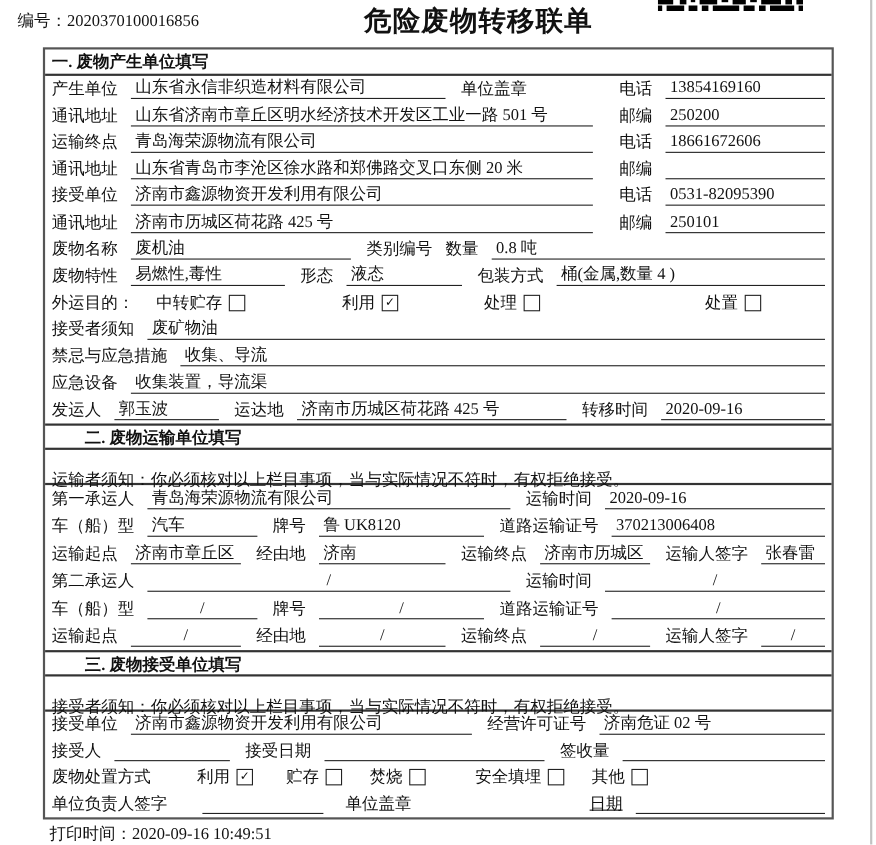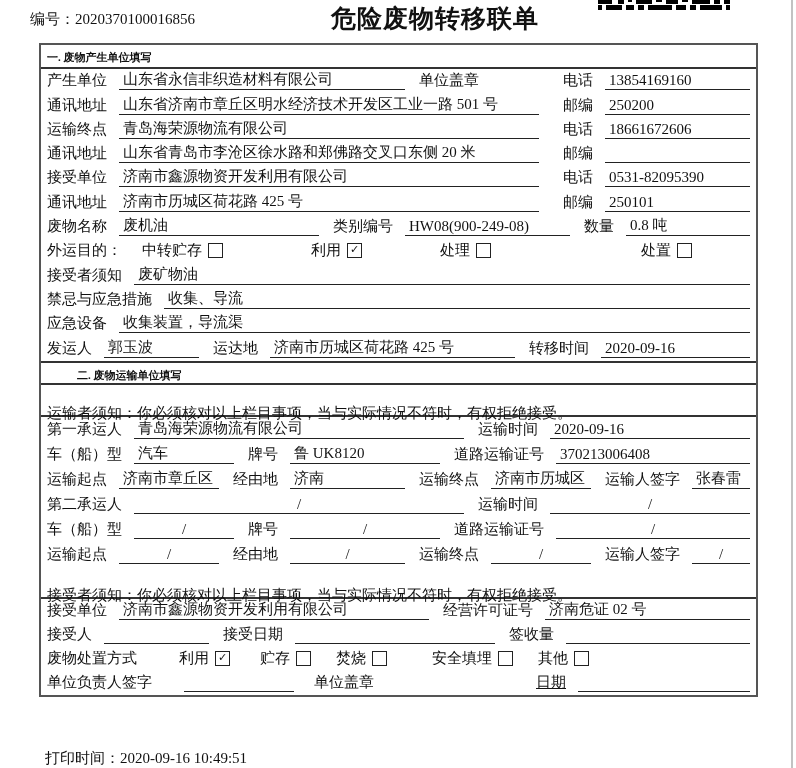--- a/index.html
+++ b/index.html
@@ -1,27 +1,27 @@
 <!DOCTYPE html>
 <html><head>
 <meta charset="utf-8">
 <style>
   html,body{margin:0;padding:0;background:#fff;}
   .page{position:relative;width:796px;height:768px;background:#fff;overflow:hidden;
         font-family:"Liberation Serif","DejaVu Serif",serif;color:#111;font-size:15px;}
   .page-edge{position:absolute;left:791px;top:0;width:2px;height:768px;background:#c2c2c2;}
   
-  .doc-no{position:absolute;left:30px;top:10px;white-space:nowrap;}
+  .doc-no{position:absolute;left:16px;top:10px;white-space:nowrap;}
   .doc-title{position:absolute;left:0;top:2px;width:870px;text-align:center;
              font-size:25px;font-weight:bold;letter-spacing:1px;}
   .qr{position:absolute;left:598px;top:0;}
   
   .form{position:absolute;left:39px;top:43px;width:719px;box-sizing:border-box;
         border:2px solid #555;background:#fff;}
-  .sec-h{height:24px;line-height:24px;padding:0 6px;font-weight:bold;font-size:11px;
+  .sec-h{height:24px;line-height:24px;padding:0 6px;font-weight:bold;font-size:15px;
          border-bottom:2px solid #333;box-sizing:border-box;}
   .sec2 .sec-h,.sec3 .sec-h{border-top:2px solid #333;padding-left:36px;}
   .notice{height:32px;line-height:32px;padding:12px 6px;border-bottom:2px solid #333;box-sizing:border-box;white-space:nowrap;}
   .row{display:flex;align-items:flex-end;padding:0 6px 3px 6px;box-sizing:border-box;white-space:nowrap;}
   .sec1 .row{height:24.3px;}
   .sec2 .row{height:25px;}
   .sec3 .row{height:24px;}
   .lbl{margin-right:12px;flex:0 0 auto;}
   .ul{display:inline-block;border-bottom:1px solid #222;padding:0 4px;margin-right:14px;
       flex:0 0 auto;min-height:17px;box-sizing:border-box;}
@@ -139,25 +139,32 @@
         <span class="rg">
             <span class="lbl">邮编</span>
             <span class="ul fill">250101</span>
           </span>
       </div>
 
       <div class="row">
         <span class="lbl">废物名称</span>
         <span class="ul w200">废机油</span>
         <span class="lbl">类别编号</span>
-        <span class="ul w165">HW08(900-249-08)</span>
         <span class="lbl">数量</span>
         <span class="ul fill">0.8 吨</span>
       </div>
 
+      <div class="row">
+        <span class="lbl">废物特性</span>
+        <span class="ul w140">易燃性,毒性</span>
+        <span class="lbl">形态</span>
+        <span class="ul w105">液态</span>
+        <span class="lbl">包装方式</span>
+        <span class="ul fill">桶(金属,数量 4 )</span>
+      </div>
 
       <div class="row">
         <span class="lbl">外运目的：</span>
         <span class="opt p-o1">
             <span>中转贮存</span>
             <span class="cb"></span>
           </span>
         <span class="opt p-o2">
             <span>利用</span>
             <span class="cb">✓</span>
@@ -250,20 +257,21 @@
         <span class="lbl">经由地</span>
         <span class="ul w115 c">/</span>
         <span class="lbl">运输终点</span>
         <span class="ul w100 c">/</span>
         <span class="lbl">运输人签字</span>
         <span class="ul fill c">/</span>
       </div>
     </div>
 
     <div class="sec3">
+      <div class="sec-h">三. 废物接受单位填写</div>
       <div class="notice">接受者须知：你必须核对以上栏目事项，当与实际情况不符时，有权拒绝接受。</div>
 
       <div class="row">
         <span class="lbl">接受单位</span>
         <span class="ul w310">济南市鑫源物资开发利用有限公司</span>
         <span class="lbl">经营许可证号</span>
         <span class="ul fill">济南危证 02 号</span>
       </div>
 
       <div class="row">

